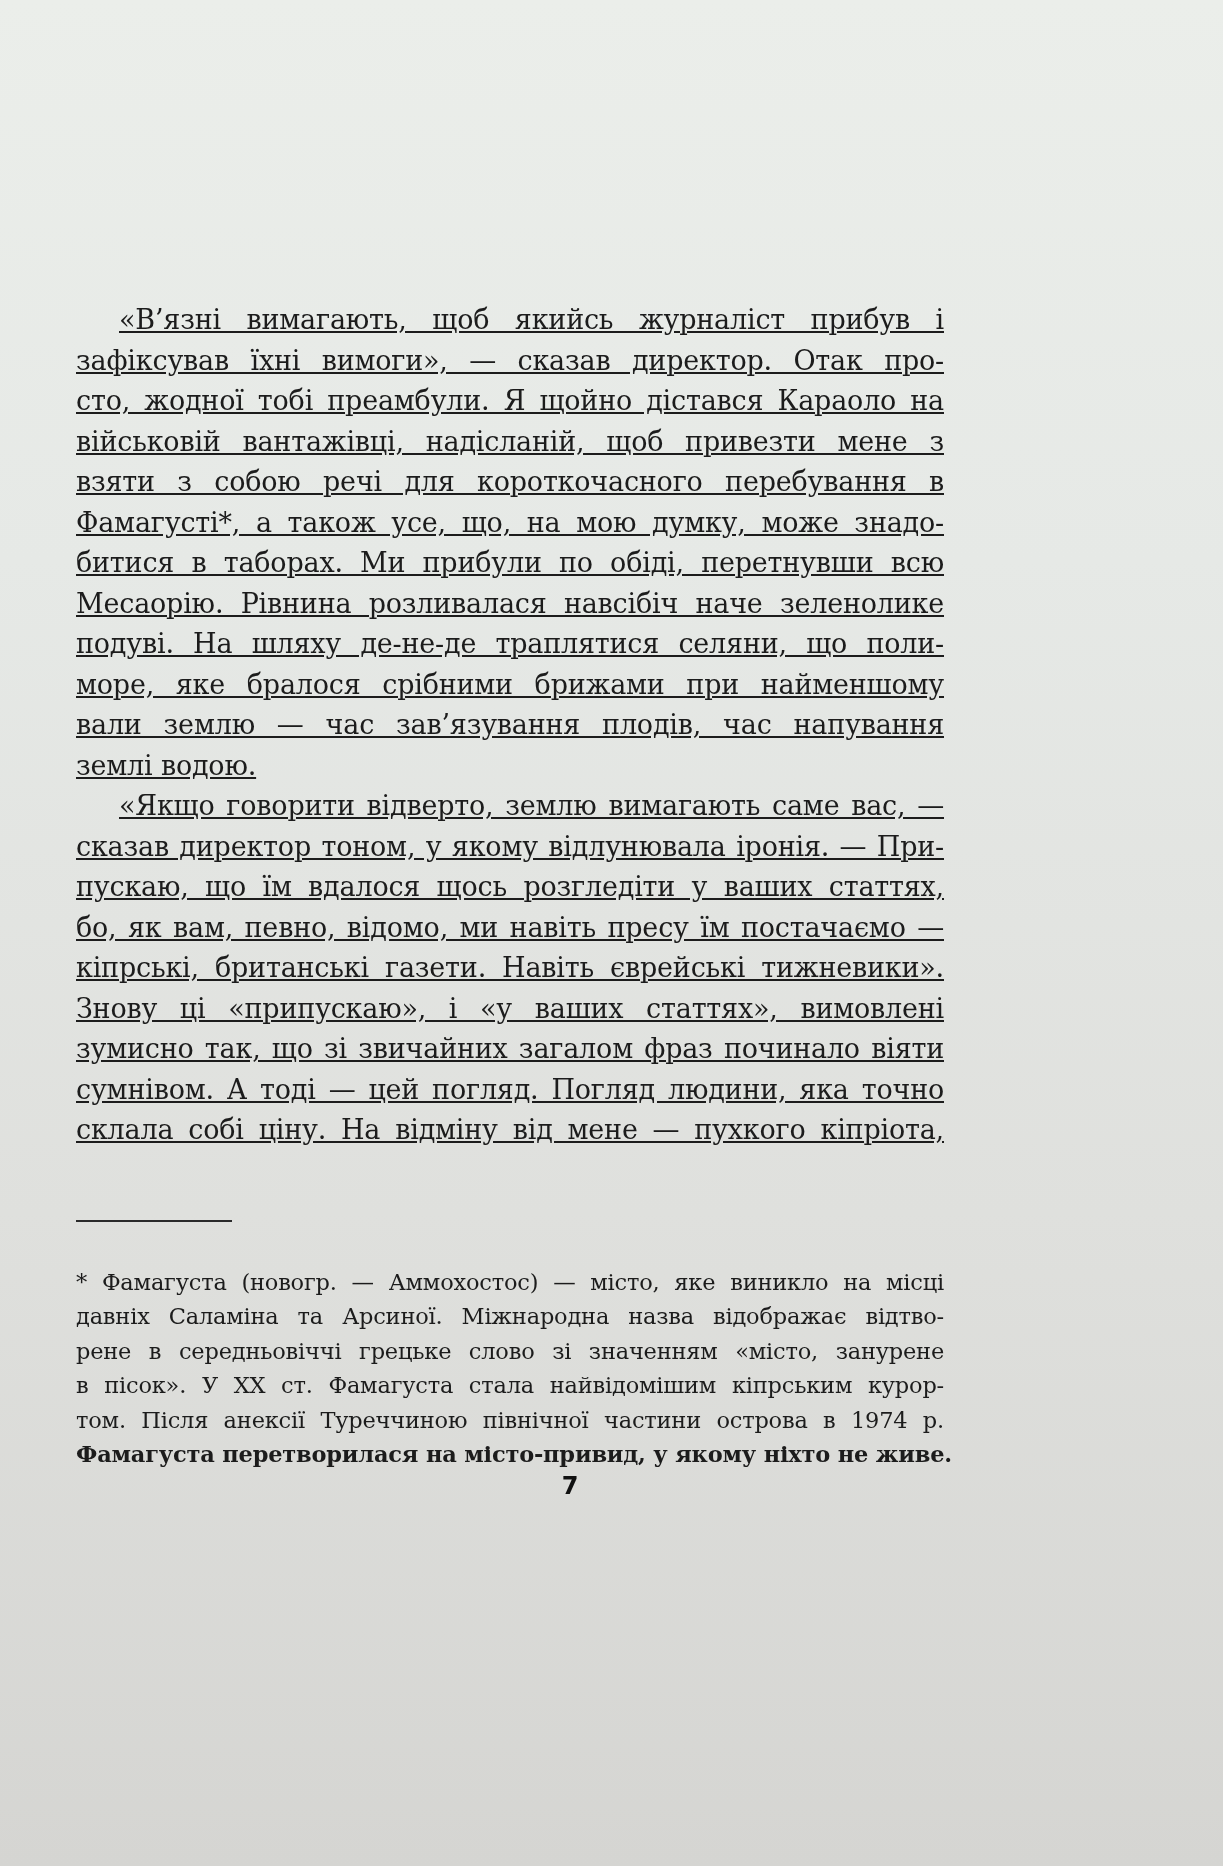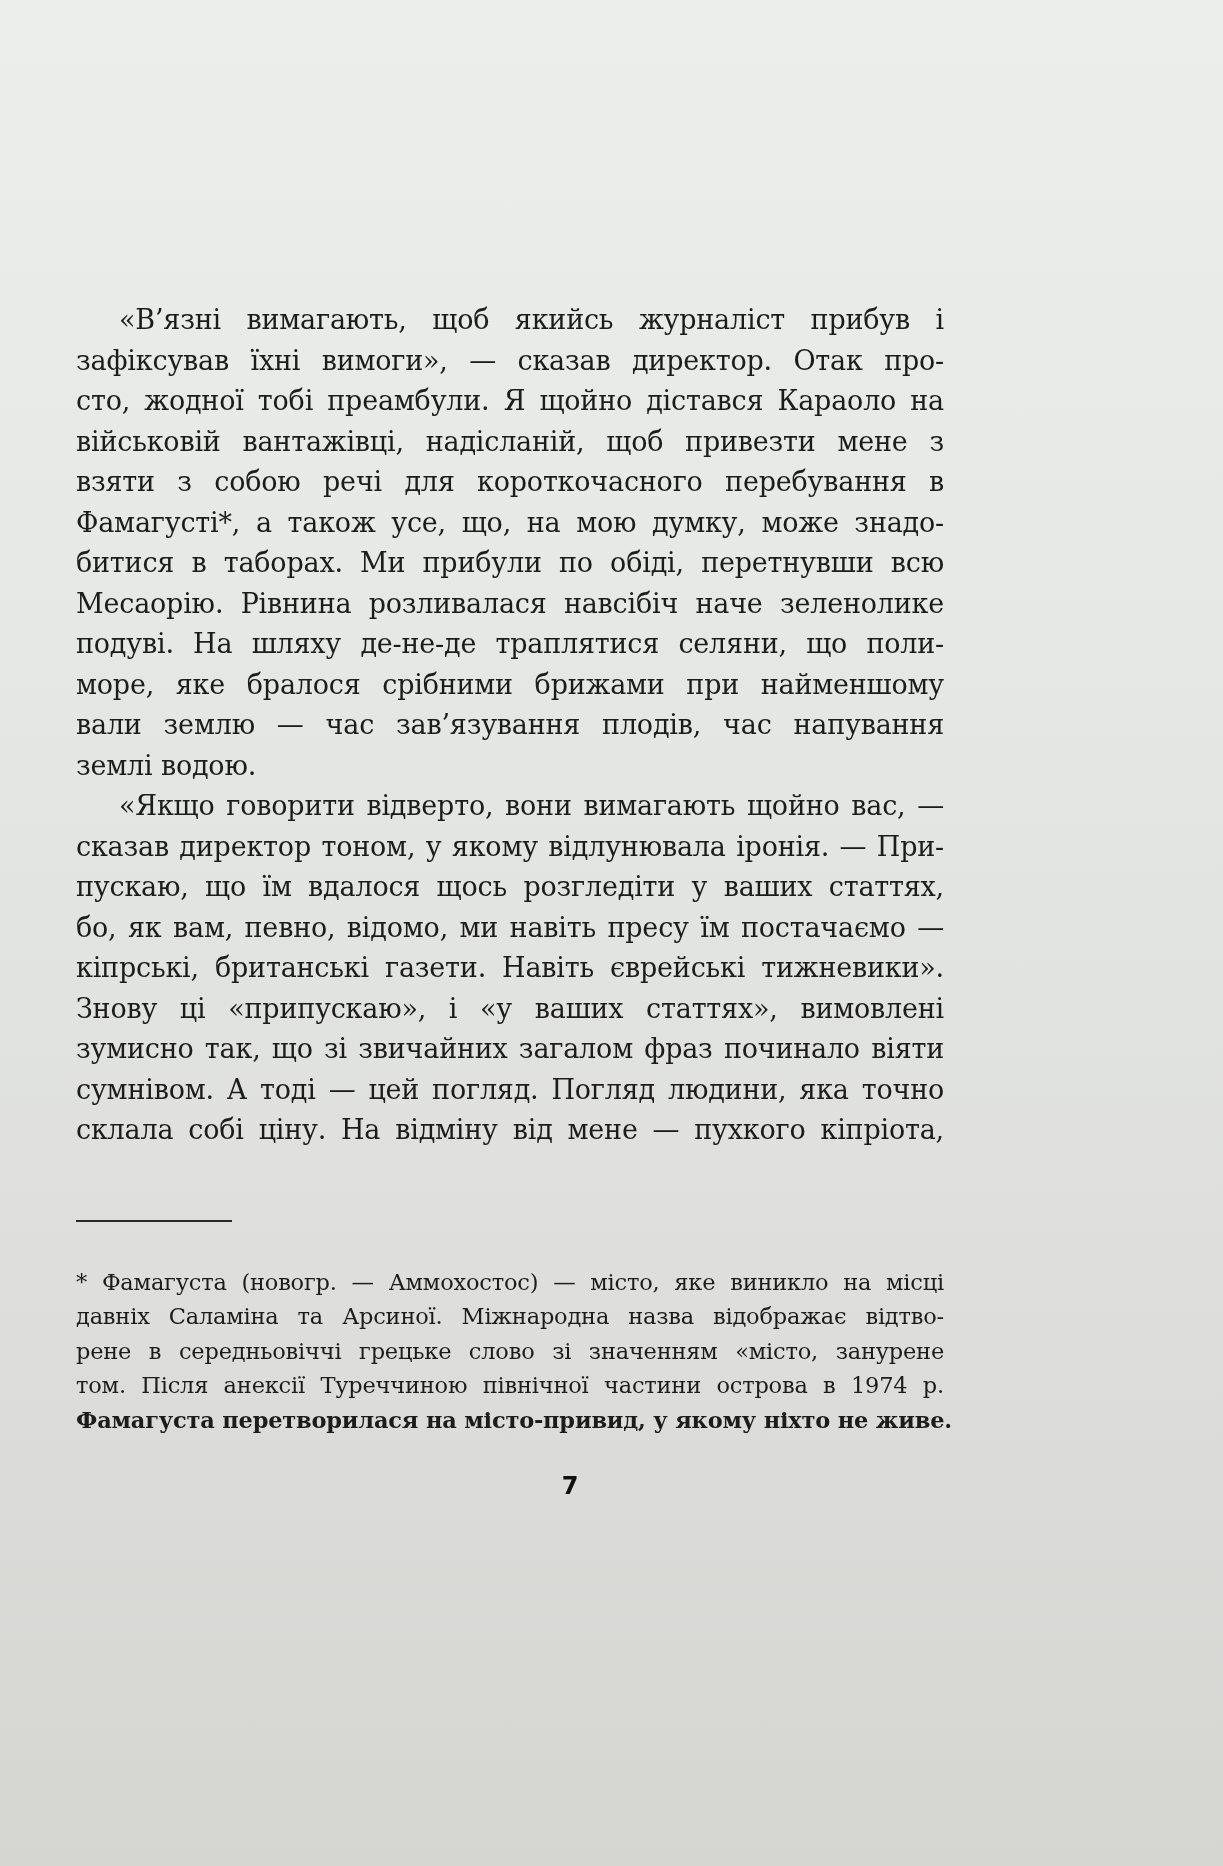--- a/index.html
+++ b/index.html
@@ -19,20 +19,21 @@
     position: absolute;
     left: 0; top: 0;
     width: 1223px;
     height: 1866px;
   }
   .main-text {
     position: absolute;
     left: 76px;
     top: 300px;
     width: 868px;
+    text-decoration: underline;
   }
   .line {
     display: block;
     height: 40.5px;
     line-height: 40.5px;
     font-size: 27px;
     white-space: nowrap;
     text-align: justify;
     text-align-last: justify;
     letter-spacing: -0.2px;
@@ -97,36 +98,37 @@
     <span class="line">військовій вантажівці, надісланій, щоб привезти мене з</span>
     <span class="line">взяти з собою речі для короткочасного перебування в</span>
     <span class="line">Фамагусті*, а також усе, що, на мою думку, може знадо-</span>
     <span class="line">битися в таборах. Ми прибули по обіді, перетнувши всю</span>
     <span class="line">Месаорію. Рівнина розливалася навсібіч наче зеленолике</span>
     <span class="line">подуві. На шляху де-не-де траплятися селяни, що поли-</span>
     <span class="line">море, яке бралося срібними брижами при найменшому</span>
     <span class="line">вали землю — час зав’язування плодів, час напування</span>
     <span class="line last">землі водою.</span>
 
-    <span class="line indent">«Якщо говорити відверто, вони вимагають щойно вас, —</span>
+    <span class="line indent">«Якщо говорити відверто, землю вимагають саме вас, —</span>
     <span class="line">сказав директор тоном, у якому відлунювала іронія. — При-</span>
     <span class="line">пускаю, що їм вдалося щось розгледіти у ваших статтях,</span>
     <span class="line">бо, як вам, певно, відомо, ми навіть пресу їм постачаємо —</span>
     <span class="line">кіпрські, британські газети. Навіть єврейські тижневики».</span>
     <span class="line">Знову ці «припускаю», і «у ваших статтях», вимовлені</span>
     <span class="line">зумисно так, що зі звичайних загалом фраз починало віяти</span>
     <span class="line">сумнівом. А тоді — цей погляд. Погляд людини, яка точно</span>
     <span class="line">склала собі ціну. На відміну від мене — пухкого кіпріота,</span>
   </div>
 
   <div class="footnote-rule"></div>
 
   <div class="footnote">
     <span class="fline">* Фамагуста (новогр. — Аммохостос) — місто, яке виникло на місці</span>
     <span class="fline">давніх Саламіна та Арсиної. Міжнародна назва відображає відтво-</span>
     <span class="fline">рене в середньовіччі грецьке слово зі значенням «місто, занурене</span>
+    <span class="fline">в пісок». У ХХ ст. Фамагуста стала найвідомішим кіпрським курор-</span>
     <span class="fline">том. Після анексії Туреччиною північної частини острова в 1974 р.</span>
     <span class="fline last">Фамагуста перетворилася на місто-привид, у якому ніхто не живе.</span>
   </div>
 
   <div class="page-number">7</div>
 
 </div>
 
 </body></html>

